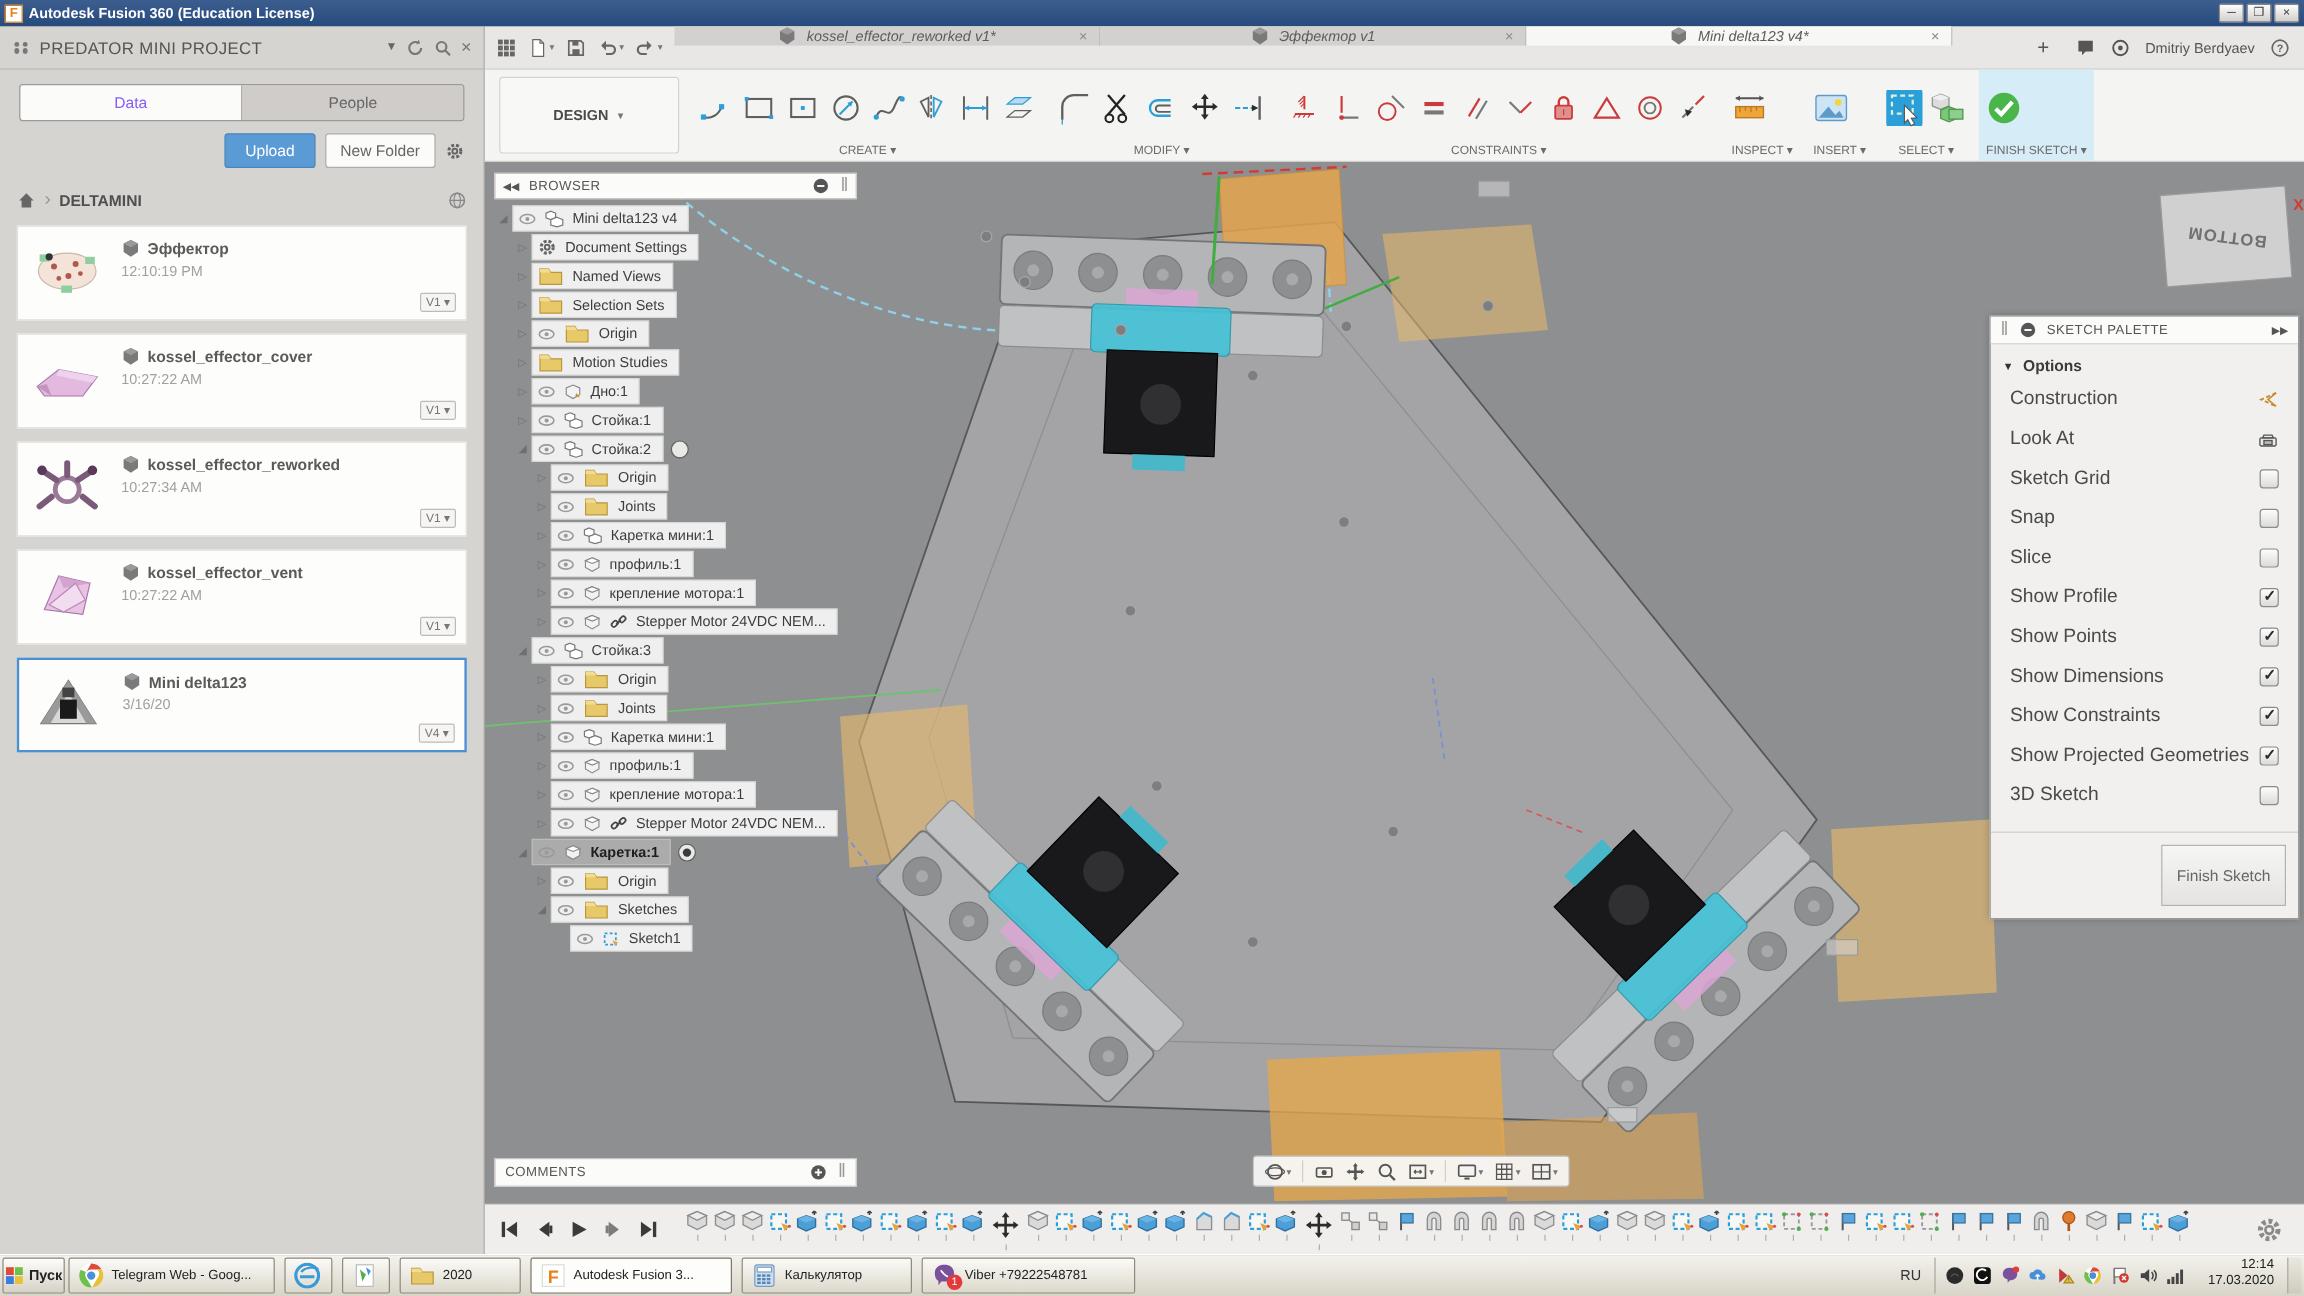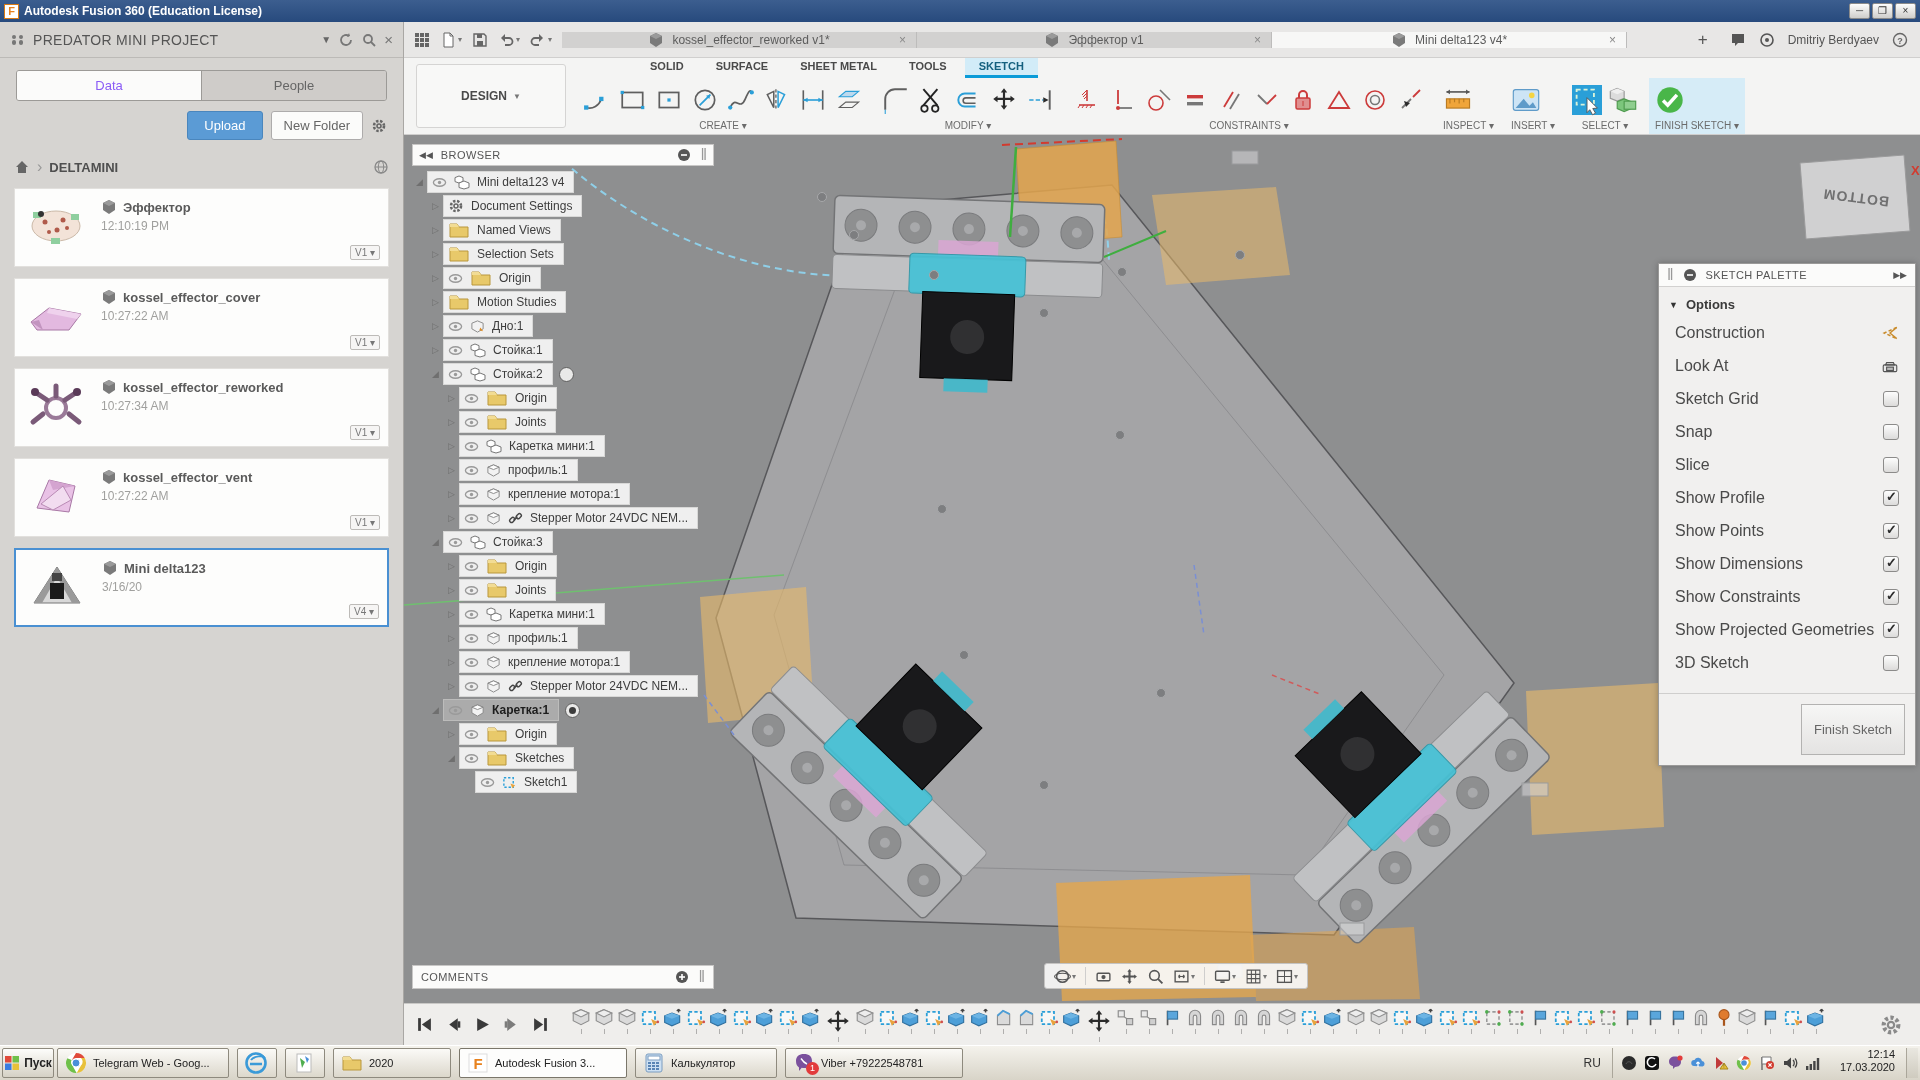--- a/index.html
+++ b/index.html
@@ -41,21 +41,21 @@
 .ftime { font-size:12px; color:#a0a09e; margin-top:4px; }
 .fver { position:absolute; right:8px; bottom:6px; font-size:10px; color:#777; border:1px solid #bdbbb8; background:#f6f5f4; border-radius:2px; padding:1px 4px; }
 
 
 .workspace { flex:1; display:flex; flex-direction:column; position:relative; }
 
 
 .topbar { height:36px; background:#e8e7e6; display:flex; align-items:stretch; border-bottom:1px solid #d0cfce; }
 .qa { display:flex; align-items:center; gap:10px; padding:0 10px; }
 .qa .qbtn { display:flex; align-items:center; gap:2px; color:#555; }
-.doctabs { display:flex; align-items:center; flex:1; }
+.doctabs { display:flex; align-items:flex-start; flex:1;font-style:italic; }
 .doctab { width:355px; display:flex; align-items:center; gap:8px; justify-content:center; background:#d2d1d0; border-right:1px solid #bdbcbb; font-size:12px; color:#5c5c5c; position:relative; }
 .doctab.active { background:#f7f7f6; }
 .doctab .tx { position:absolute; right:10px; color:#8a8a8a; font-size:12px; }
 .addtab { width:30px; display:flex; align-items:center; justify-content:center; font-size:17px; color:#555; }
 .topright { display:flex; align-items:center; gap:13px; padding:0 12px; }
 .username { font-size:12px; color:#555; }
 
 
 .ribbon { height:77px; background:#f4f4f3; border-bottom:1px solid #cfcecd; display:flex; position:relative; }
 .designbox { margin:6px 10px 6px 12px; width:150px; border:1px solid #d5d4d3; border-radius:3px; background:#f8f8f7; display:flex; align-items:center; justify-content:center; font-size:12px; font-weight:bold; color:#4a4a4a; gap:6px; }
@@ -436,27 +436,20 @@
           </span>
       </div>
     </div>
 
     <div class="ribbon">
       <div class="designbox">
         <span>DESIGN</span>
           <span class="ncaret">▼</span>
       </div>
       <div class="ribbonmain">
-        <div class="envtabs" id="envtabs">
-            <div class="envtab">SOLID</div>
-            <div class="envtab">SURFACE</div>
-            <div class="envtab">SHEET METAL</div>
-            <div class="envtab">TOOLS</div>
-            <div class="envtab active">SKETCH</div>
-          </div>
         <div class="toolrow" id="toolrow">
             <div class="rgroupwrap">
               <div class="rgroup">
                 <div class="ricons">
                   <div class="tool">
                     <svg width="28" height="28" viewBox="0 0 26 26">
                       <path d="M3 20c6 2 12-2 14-8" fill="none" stroke="#5f5f5f" stroke-width="1.6"></path>
                       <rect x="1" y="18" width="4" height="4" fill="#2a9fd8"></rect>
                       <rect x="15" y="10" width="4" height="4" fill="#2a9fd8"></rect>
                     </svg>
@@ -1882,21 +1875,21 @@
       </div>
       <div class="tapp" style="width: 40px;">
         <span>
           <svg width="22" height="22" viewBox="0 0 22 22">
             <rect x="4" y="2" width="14" height="18" fill="#fff" stroke="#bbb"></rect>
             <path d="M7 6l5 4-3 6z" fill="#4fae4f"></path>
             <path d="M12 4l4 3-2 4z" fill="#4a90d8"></path>
           </svg>
         </span>
       </div>
-      <div class="tapp" style="width: 118px;">
+      <div class="tapp" style="width: 101px;">
         <span>
           <svg width="22" height="22" viewBox="0 0 22 22">
             <path d="M2 5h7l2 3h9v10H2z" fill="#e8c96a" stroke="#b9973c"></path>
             <path d="M2 5h7l2 3H2z" fill="#f2dc94"></path>
           </svg>
         </span>
         <span>2020</span>
       </div>
       <div class="tapp active" style="width: 168px;">
         <span>

